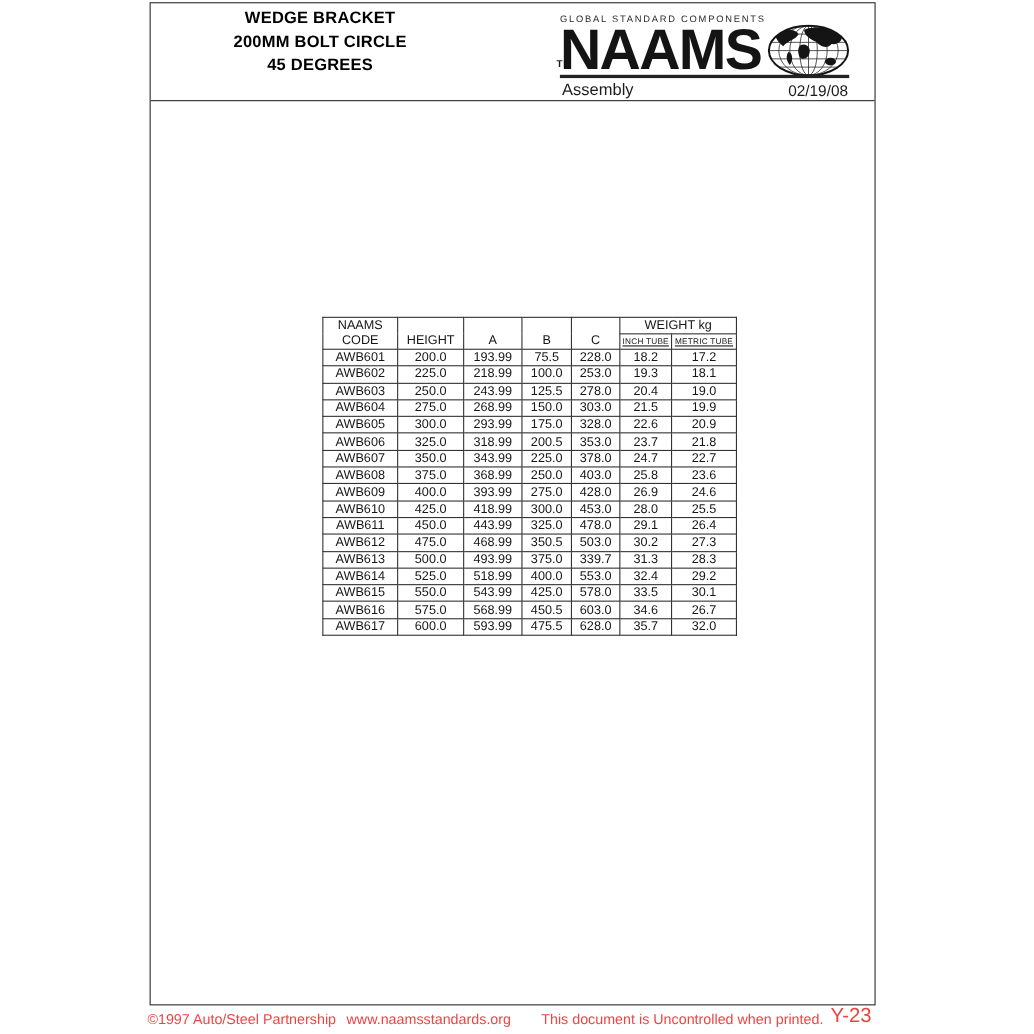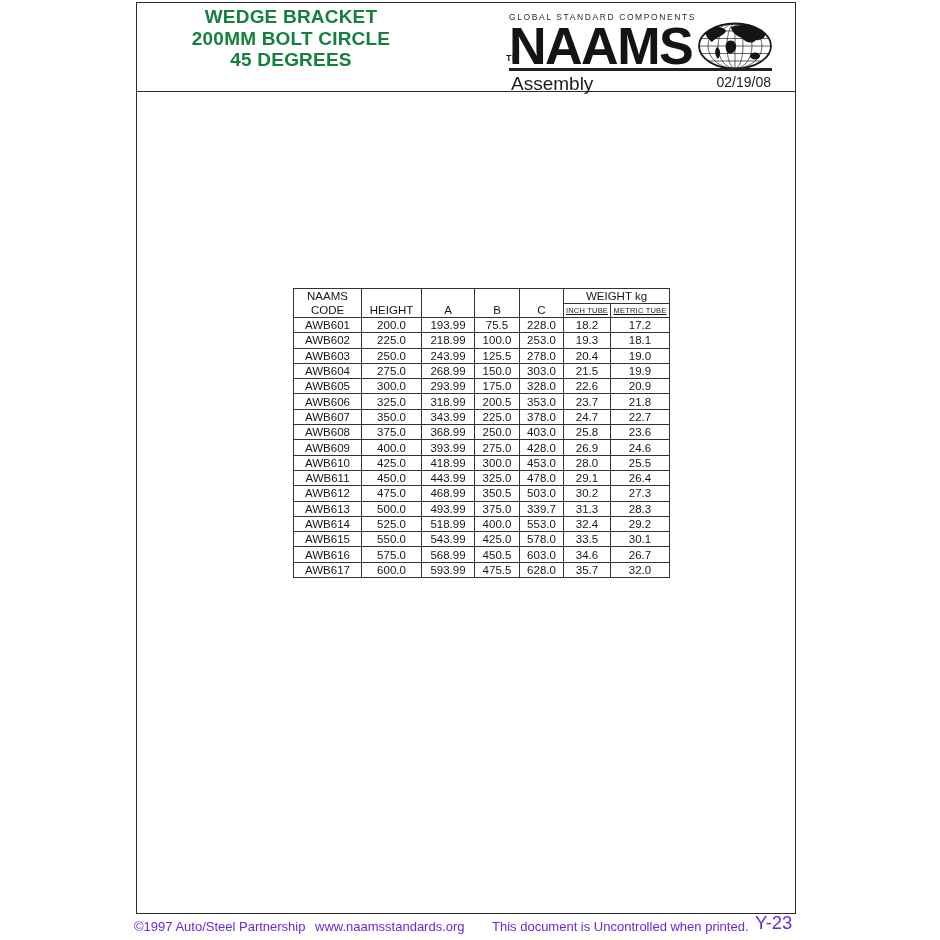--- a/index.html
+++ b/index.html
@@ -10,59 +10,59 @@
   .page{
     position:absolute;left:136px;top:2px;width:660px;height:912px;
     border:1.5px solid #2b2b2b;box-sizing:border-box;background:#fff;
   }
   .header-band{
     position:absolute;left:0;top:0;width:100%;height:89px;
     border-bottom:1.5px solid #2b2b2b;box-sizing:border-box;
   }
   .doc-title{
     position:absolute;left:8px;top:3px;width:292px;text-align:center;
-    font-size:19px;font-weight:bold;line-height:21.5px;letter-spacing:0.2px;color:#15803d;
+    font-size:15px;font-weight:bold;line-height:21.5px;letter-spacing:0.2px;color:#000000;
   }
   .tagline{
     position:absolute;left:372px;top:9px;font-size:8.5px;letter-spacing:1.6px;
     color:#2a2a2a;white-space:nowrap;
   }
   .tm-mark{
     position:absolute;left:355px;top:50px;font-size:9px;font-weight:bold;letter-spacing:0.5px;margin-left:14px;
   }
   .naams-word{
     position:absolute;left:372px;top:20px;font-size:52px;font-weight:bold;
     letter-spacing:-1.5px;line-height:46px;color:#141414;
   }
   .globe{position:absolute;left:560px;top:19px;width:76px;height:48px;}
   .brand-rule{
     position:absolute;left:372px;top:65px;width:263px;height:2.5px;background:#222;
   }
   .assembly{
-    position:absolute;left:374px;top:70px;font-size:19px;color:#1c1c1c;
+    position:absolute;left:374px;top:70px;font-size:15px;color:#1c1c1c;
   }
   .rev-date{
     position:absolute;right:24px;top:71px;font-size:14px;color:#1c1c1c;
   }
   table.spec{
     position:absolute;left:293px;top:288px;border-collapse:collapse;table-layout:fixed;
     font-size:11.5px;color:#161616;
   }
   table.spec td,table.spec th{
     border:1px solid #333;padding:0;text-align:center;font-weight:normal;
     overflow:hidden;white-space:nowrap;
   }
   table.spec thead tr{height:14px;}
   table.spec tbody tr{height:15.3px;}
   .w-code{width:68px;} .w-height{width:60px;} .w-a{width:53px;} .w-b{width:45px;}
   .w-c{width:44px;} .w-inch{width:47px;} .w-metric{width:59px;}
   .hdr-2line{line-height:14px;}
   .hdr-bottom{vertical-align:bottom;padding-bottom:1px;line-height:13px;}
   .hdr-sub{font-size:7.5px;line-height:9px;letter-spacing:0.2px;text-decoration:underline;}
-  .footer-item{position:absolute;font-size:13px;color:#6d28d9;white-space:nowrap;}
+  .footer-item{position:absolute;font-size:13px;color:#ef4444;white-space:nowrap;}
   .f-copy{left:134px;top:919px;}
   .f-web{left:315px;top:919px;text-align:right;}
   .f-notice{left:492px;top:919px;}
   .f-page{left:755px;top:912px;font-size:18.5px;text-align:center;}
 </style>
 </head>
 <body>
 
 <div class="page">
 

